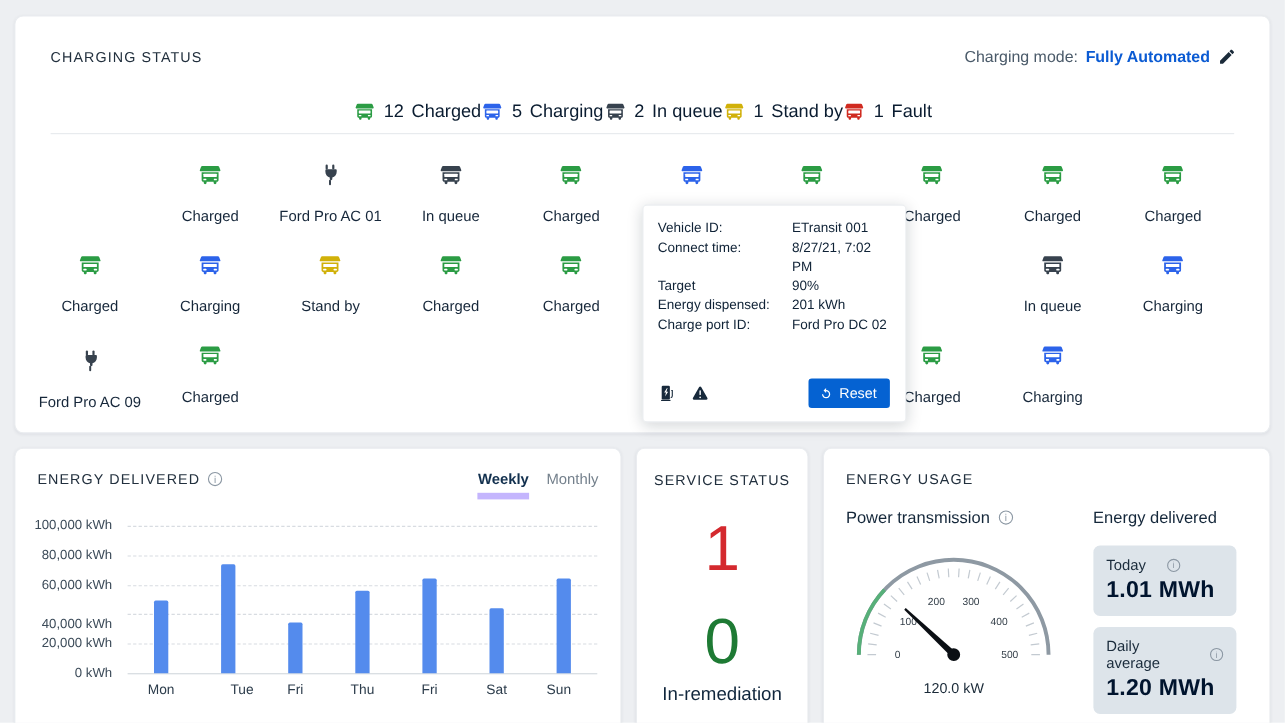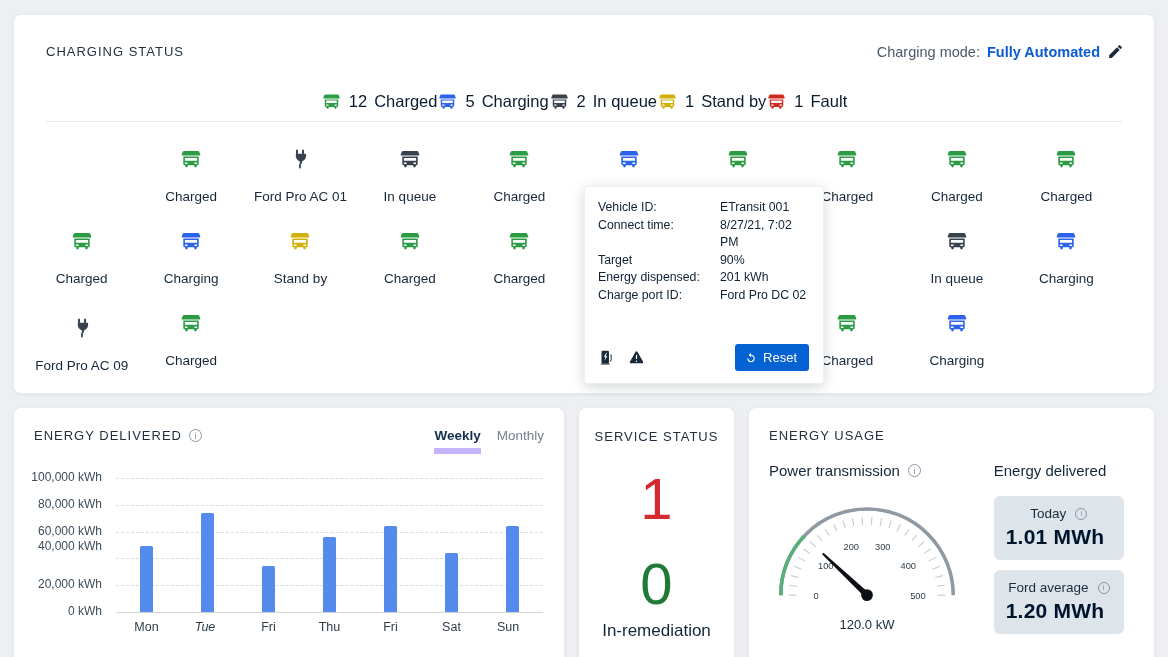--- a/index.html
+++ b/index.html
@@ -87,21 +87,21 @@
   .svc-block-2 { margin-top:27px; }
   
   .eu-cols { position:absolute; top:54px; left:20px; right:30px; display:flex; }
   .eu-left { width:226px; }
   .eu-right { margin-left:auto; width:131px; }
   .eu-sub { font-size:15px; color:#14273a; display:flex; align-items:center; gap:8px; }
   #gauge-wrap { margin-top:14px; width:196px; text-align:center; }
   #gauge-value { font-size:13px; color:#1a2a38; margin-top:0px; }
   .panel { background:#dde4ea; border-radius:6px; padding:10px 12px 11px; margin-top:17px; }
   .panel + .panel { margin-top:10px; }
-  .panel-label { font-size:13.5px; color:#1b2c3c; display:flex; align-items:center; gap:9px;justify-content:center; }
+  .panel-label { font-size:13.5px; color:#1b2c3c; display:flex; align-items:center; gap:19px; }
   .panel-label .info { width:12px; height:12px; font-size:8px; }
   .panel-value { font-size:21px; font-weight:700; color:#00142e; margin-top:4px; letter-spacing:.2px; }
 </style>
 </head>
 <body>
 
 <section class="card" id="charging-card">
   <div class="card-header-row">
     <div class="card-title">CHARGING STATUS</div>
     <div class="mode-wrap">
@@ -479,30 +479,30 @@
       <span class="tab inactive">Monthly</span>
     </div>
   </div>
   <div id="chart">
       <div class="ytick" style="left: 0px; top: 62px;">100,000 kWh</div>
       <div class="gridline" style="left: 102px; width: 427px; top: 70px;"></div>
       <div class="ytick" style="left: 0px; top: 88.8px;">80,000 kWh</div>
       <div class="gridline" style="left: 102px; width: 427px; top: 96.8px;"></div>
       <div class="ytick" style="left: 0px; top: 115.6px;">60,000 kWh</div>
       <div class="gridline" style="left: 102px; width: 427px; top: 123.6px;"></div>
-      <div class="ytick" style="left: 0px; top: 131px;">40,000 kWh</div>
+      <div class="ytick" style="left: 0px; top: 152px;">40,000 kWh</div>
       <div class="gridline" style="left: 102px; width: 427px; top: 150.4px;"></div>
       <div class="ytick" style="left: 0px; top: 169.2px;">20,000 kWh</div>
       <div class="gridline" style="left: 102px; width: 427px; top: 177.2px;"></div>
       <div class="ytick" style="left: 0px; top: 196px;">0 kWh</div>
       <div class="gridline base" style="left: 102px; width: 427px; top: 204px;"></div>
       <div class="bar" style="left: 126px; width: 13px; top: 138px; height: 66px; background: rgb(84, 139, 237);"></div>
       <div class="xlabel" style="left: 102.5px; top: 212px;">Mon</div>
       <div class="bar" style="left: 187px; width: 13px; top: 105px; height: 99px; background: rgb(84, 139, 237);"></div>
-      <div class="xlabel" style="left: 161px; top: 212px; font-style: italic;">Tue</div>
+      <div class="xlabel" style="left: 176px; top: 212px;">Tue</div>
       <div class="bar" style="left: 248px; width: 13px; top: 158px; height: 46px; background: rgb(84, 139, 237);"></div>
       <div class="xlabel" style="left: 224.5px; top: 212px;">Fri</div>
       <div class="bar" style="left: 309px; width: 13px; top: 129px; height: 75px; background: rgb(84, 139, 237);"></div>
       <div class="xlabel" style="left: 285.5px; top: 212px;">Thu</div>
       <div class="bar" style="left: 370px; width: 13px; top: 118px; height: 86px; background: rgb(84, 139, 237);"></div>
       <div class="xlabel" style="left: 346.5px; top: 212px;">Fri</div>
       <div class="bar" style="left: 431px; width: 13px; top: 145px; height: 59px; background: rgb(84, 139, 237);"></div>
       <div class="xlabel" style="left: 407.5px; top: 212px;">Sat</div>
       <div class="bar" style="left: 492px; width: 13px; top: 118px; height: 86px; background: rgb(84, 139, 237);"></div>
       <div class="xlabel" style="left: 464px; top: 212px;">Sun</div>
@@ -580,20 +580,20 @@
         </div>
       <div class="panel">
         <div class="panel-label">
           <span>Today</span>
           <span class="info">i</span>
         </div>
         <div class="panel-value">1.01 MWh</div>
       </div>
       <div class="panel">
         <div class="panel-label">
-          <span>Ford average</span>
+          <span>Daily average</span>
           <span class="info">i</span>
         </div>
         <div class="panel-value">1.20 MWh</div>
       </div>
     </div>
   </div>
 </section>
 
 </body></html>

